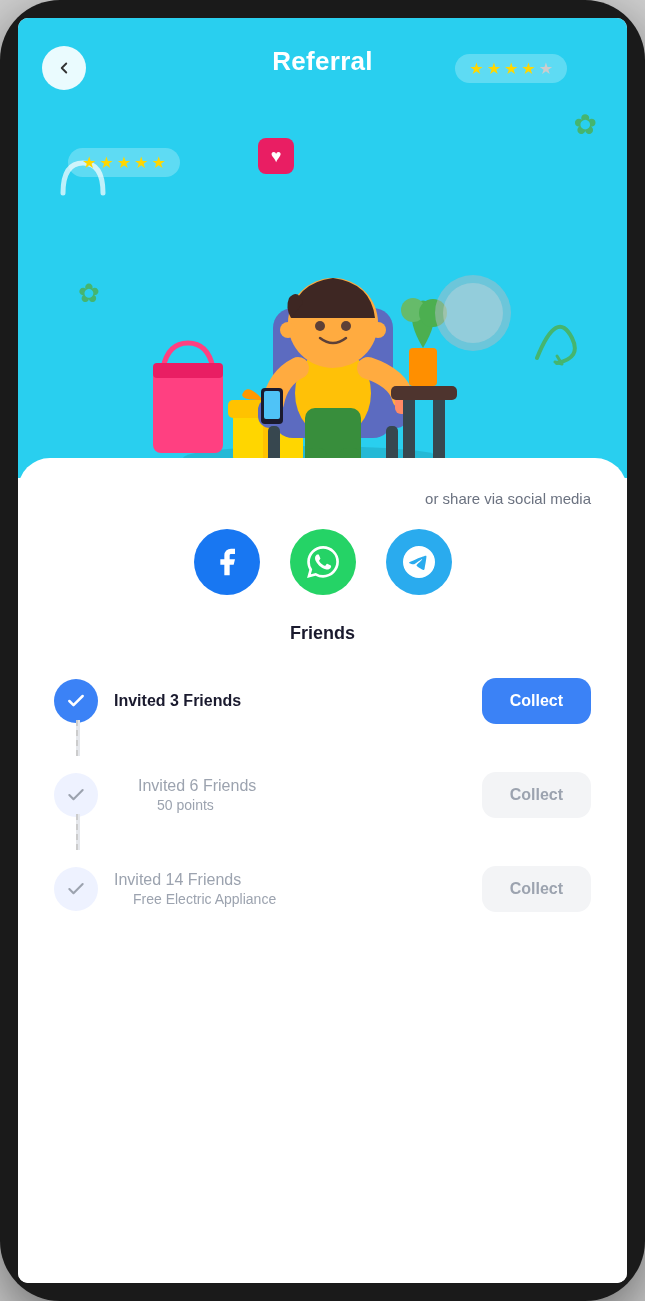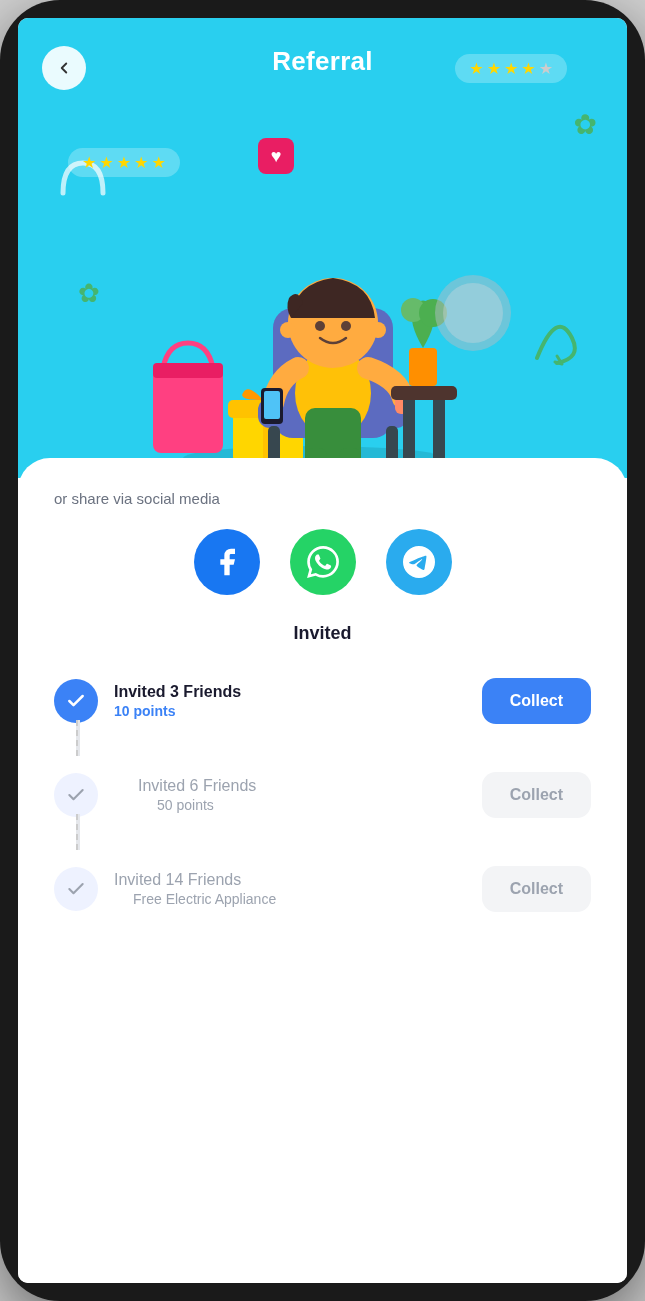--- a/index.html
+++ b/index.html
@@ -182,21 +182,21 @@
       border-radius: 50px;
       padding: 16px 24px;
       text-align: center;
       font-size: 22px;
       font-weight: 600;
       color: #9ca3af;
       letter-spacing: 2px;
       margin-bottom: 18px;
     }
     .or-share {
-      text-align: left;
+      text-align: right;
       color: #6b7280;
       font-size: 15px;
       margin-bottom: 22px;
     }
     .social-row {
       display: flex;
       justify-content: center;
       gap: 30px;
       margin-bottom: 28px;
     }
@@ -420,33 +420,32 @@
             <path d="M17.472 14.382c-.297-.149-1.758-.867-2.03-.967-.273-.099-.471-.148-.67.15-.197.297-.767.966-.94 1.164-.173.199-.347.223-.644.075-.297-.15-1.255-.463-2.39-1.475-.883-.788-1.48-1.761-1.653-2.059-.173-.297-.018-.458.13-.606.134-.133.298-.347.446-.52.149-.174.198-.298.298-.497.099-.198.05-.371-.025-.52-.075-.149-.669-1.612-.916-2.207-.242-.579-.487-.5-.669-.51-.173-.008-.371-.01-.57-.01-.198 0-.52.074-.792.372-.272.297-1.04 1.016-1.04 2.479 0 1.462 1.065 2.875 1.213 3.074.149.198 2.096 3.2 5.077 4.487.709.306 1.262.489 1.694.625.712.227 1.36.195 1.871.118.571-.085 1.758-.719 2.006-1.413.248-.694.248-1.289.173-1.413-.074-.124-.272-.198-.57-.347m-5.421 7.403h-.004a9.87 9.87 0 0 1-5.031-1.378l-.361-.214-3.741.982.998-3.648-.235-.374a9.86 9.86 0 0 1-1.51-5.26c.001-5.45 4.436-9.884 9.888-9.884 2.64 0 5.122 1.03 6.988 2.898a9.825 9.825 0 0 1 2.893 6.994c-.003 5.45-4.437 9.884-9.885 9.884m8.413-18.297A11.815 11.815 0 0 0 12.05 0C5.495 0 .16 5.335.157 11.892c0 2.096.547 4.142 1.588 5.945L.057 24l6.305-1.654a11.882 11.882 0 0 0 5.683 1.448h.005c6.554 0 11.89-5.335 11.893-11.893a11.821 11.821 0 0 0-3.48-8.413z"></path>
           </svg>
         </div>
         <div class="social-btn telegram">
           <svg viewBox="0 0 24 24" xmlns="http://www.w3.org/2000/svg">
             <path d="M11.944 0A12 12 0 0 0 0 12a12 12 0 0 0 12 12 12 12 0 0 0 12-12A12 12 0 0 0 12 0a12 12 0 0 0-.056 0zm4.962 7.224c.1-.002.321.023.465.14a.506.506 0 0 1 .171.325c.016.093.036.306.02.472-.18 1.898-.962 6.502-1.36 8.627-.168.9-.499 1.201-.82 1.23-.696.065-1.225-.46-1.9-.902-1.056-.693-1.653-1.124-2.678-1.8-1.185-.78-.417-1.21.258-1.91.177-.184 3.247-2.977 3.307-3.23.007-.032.014-.15-.056-.212s-.174-.041-.249-.024c-.106.024-1.793 1.14-5.061 3.345-.48.33-.913.49-1.302.48-.428-.008-1.252-.241-1.865-.44-.752-.245-1.349-.374-1.297-.789.027-.216.325-.437.893-.663 3.498-1.524 5.83-2.529 6.998-3.014 3.332-1.386 4.025-1.627 4.476-1.635z"></path>
           </svg>
         </div>
       </div>
 
-      <p class="reward-title">Invited</p>
+      <p class="reward-title">Friends</p>
 
       <div class="reward-list">
 
         <div class="reward-item">
           <div class="check-circle active">
             <svg viewBox="0 0 24 24" fill="none" stroke="#fff" stroke-width="3" stroke-linecap="round" stroke-linejoin="round">
               <polyline points="20 6 9 17 4 12"></polyline>
             </svg>
           </div>
           <div class="reward-info">
             <div class="reward-label">Invited 3 Friends</div>
-            <div class="reward-sub">10 points</div>
           </div>
           <button class="collect-btn">Collect</button>
         </div>
 
         <div class="reward-item" style="margin-top: 20px; gap: 40px;">
           <div class="check-circle">
             <svg viewBox="0 0 24 24" fill="none" stroke="#9ca3af" stroke-width="2.5" stroke-linecap="round" stroke-linejoin="round">
               <polyline points="20 6 9 17 4 12"></polyline>
             </svg>
           </div>

